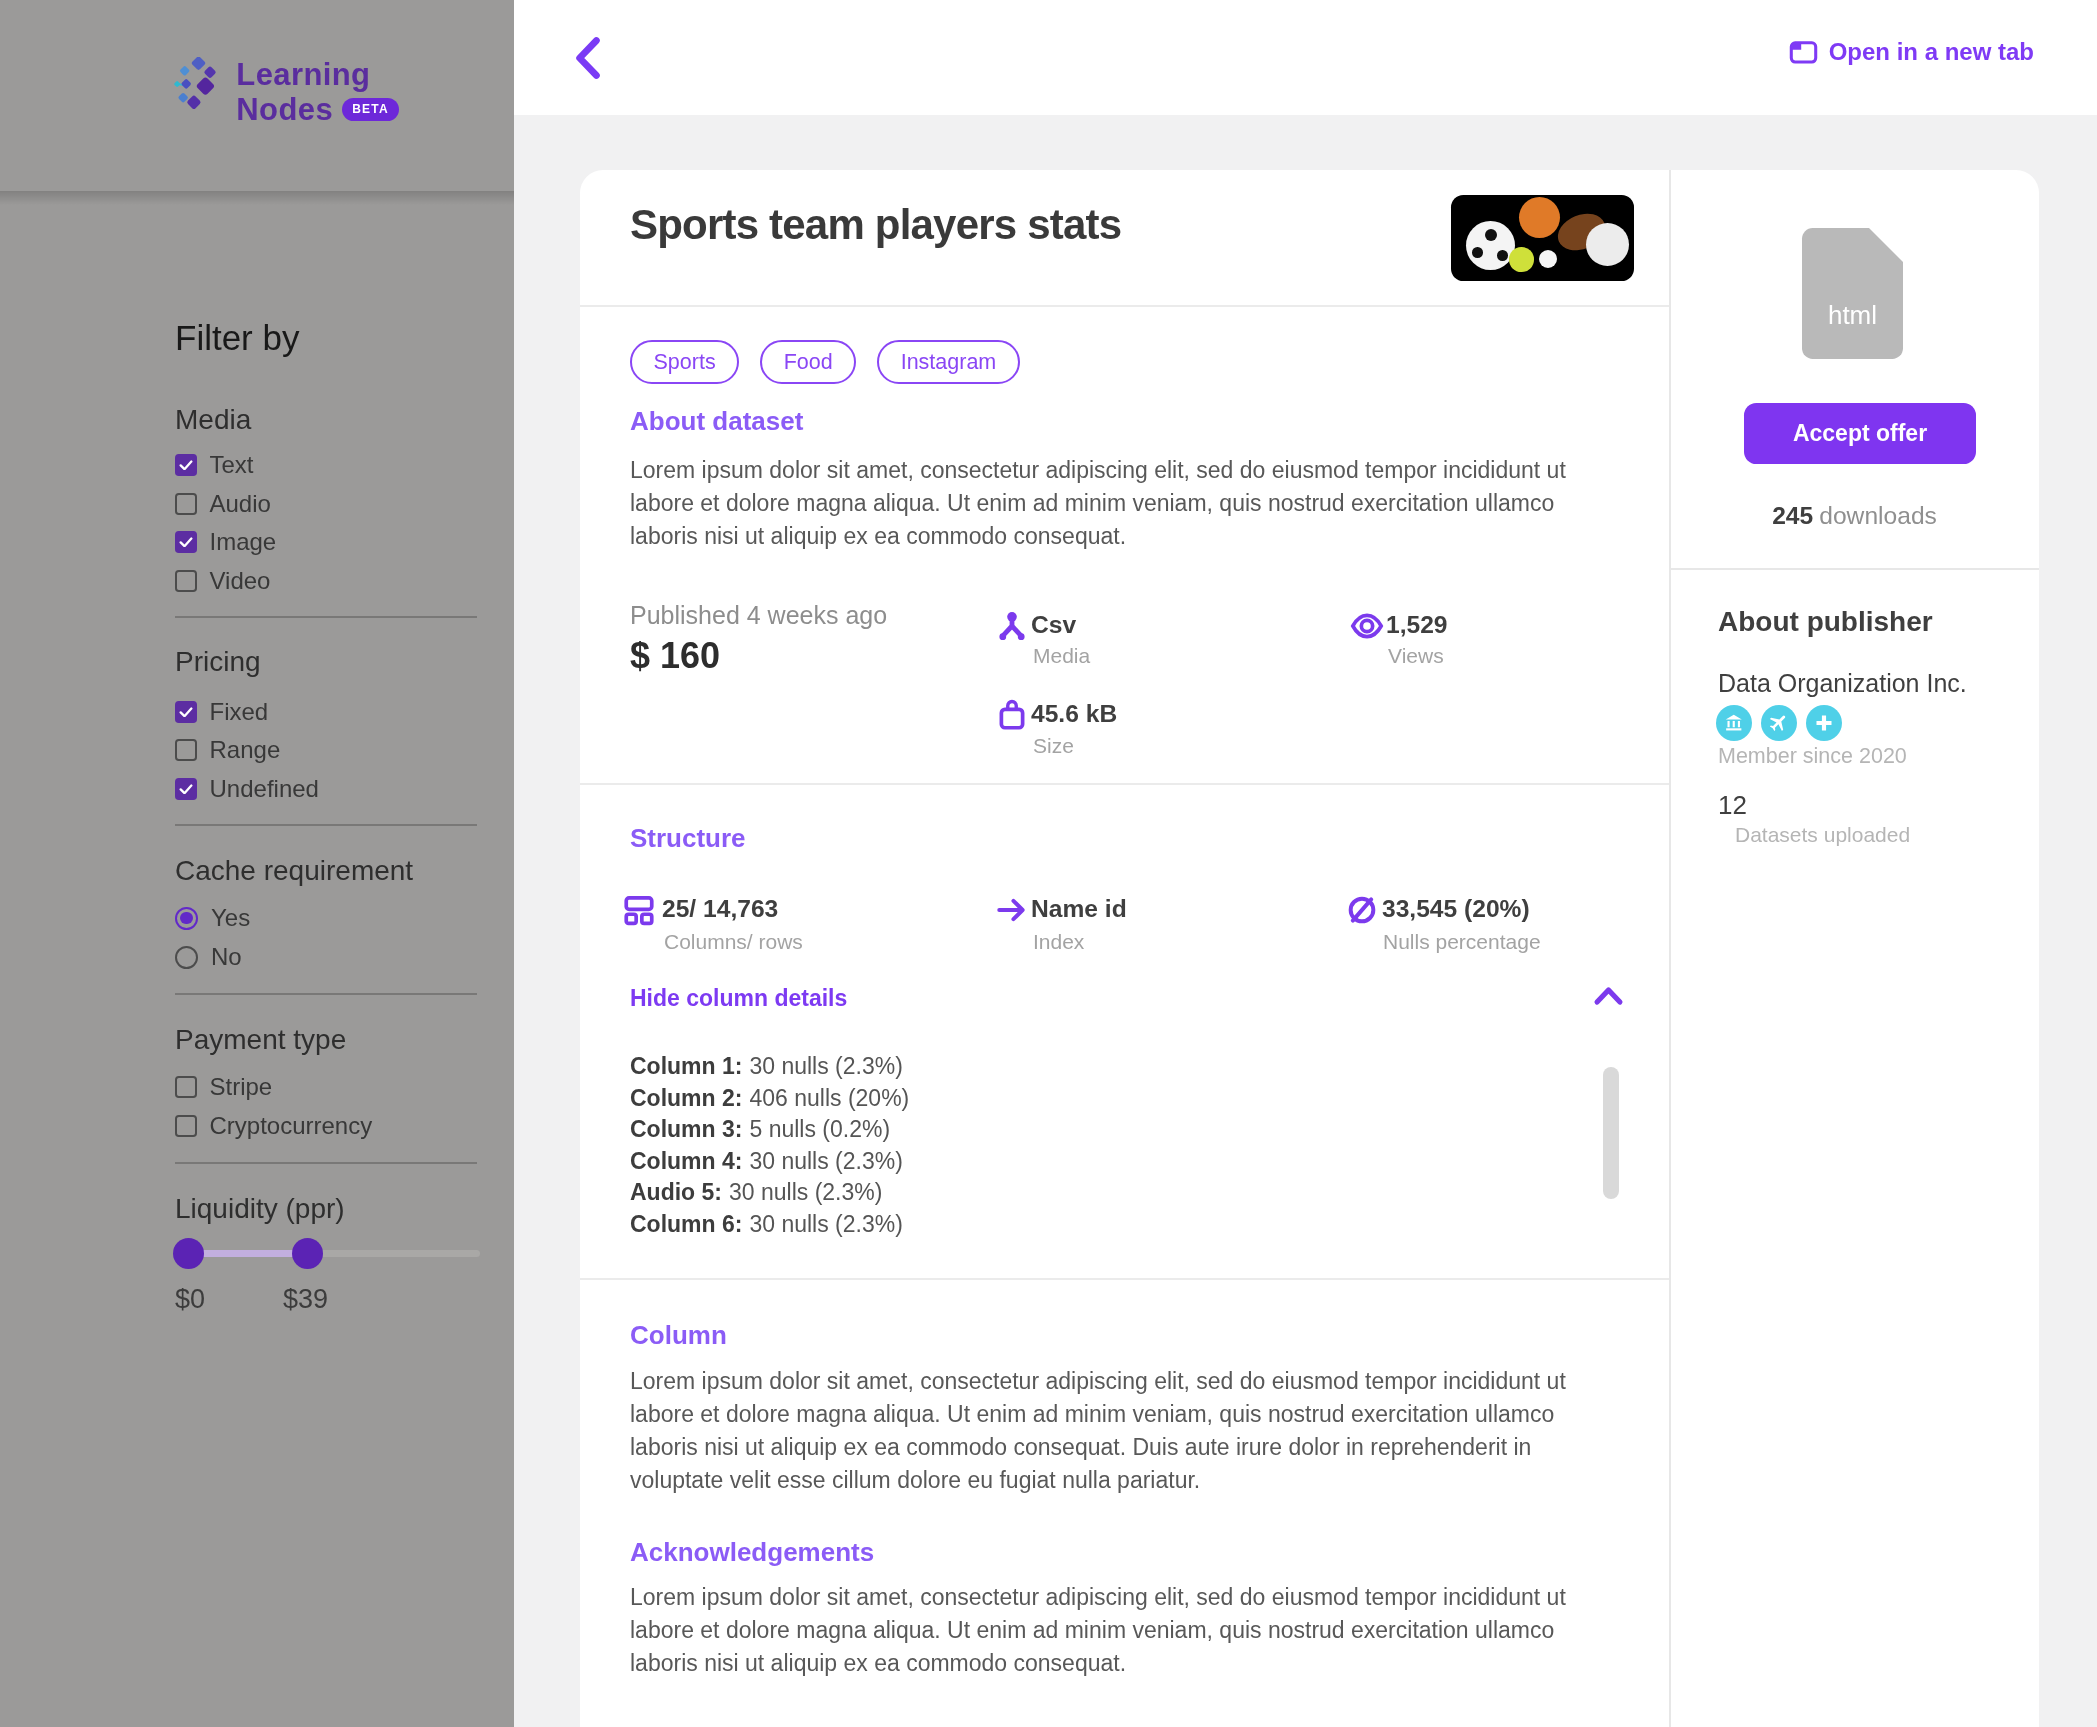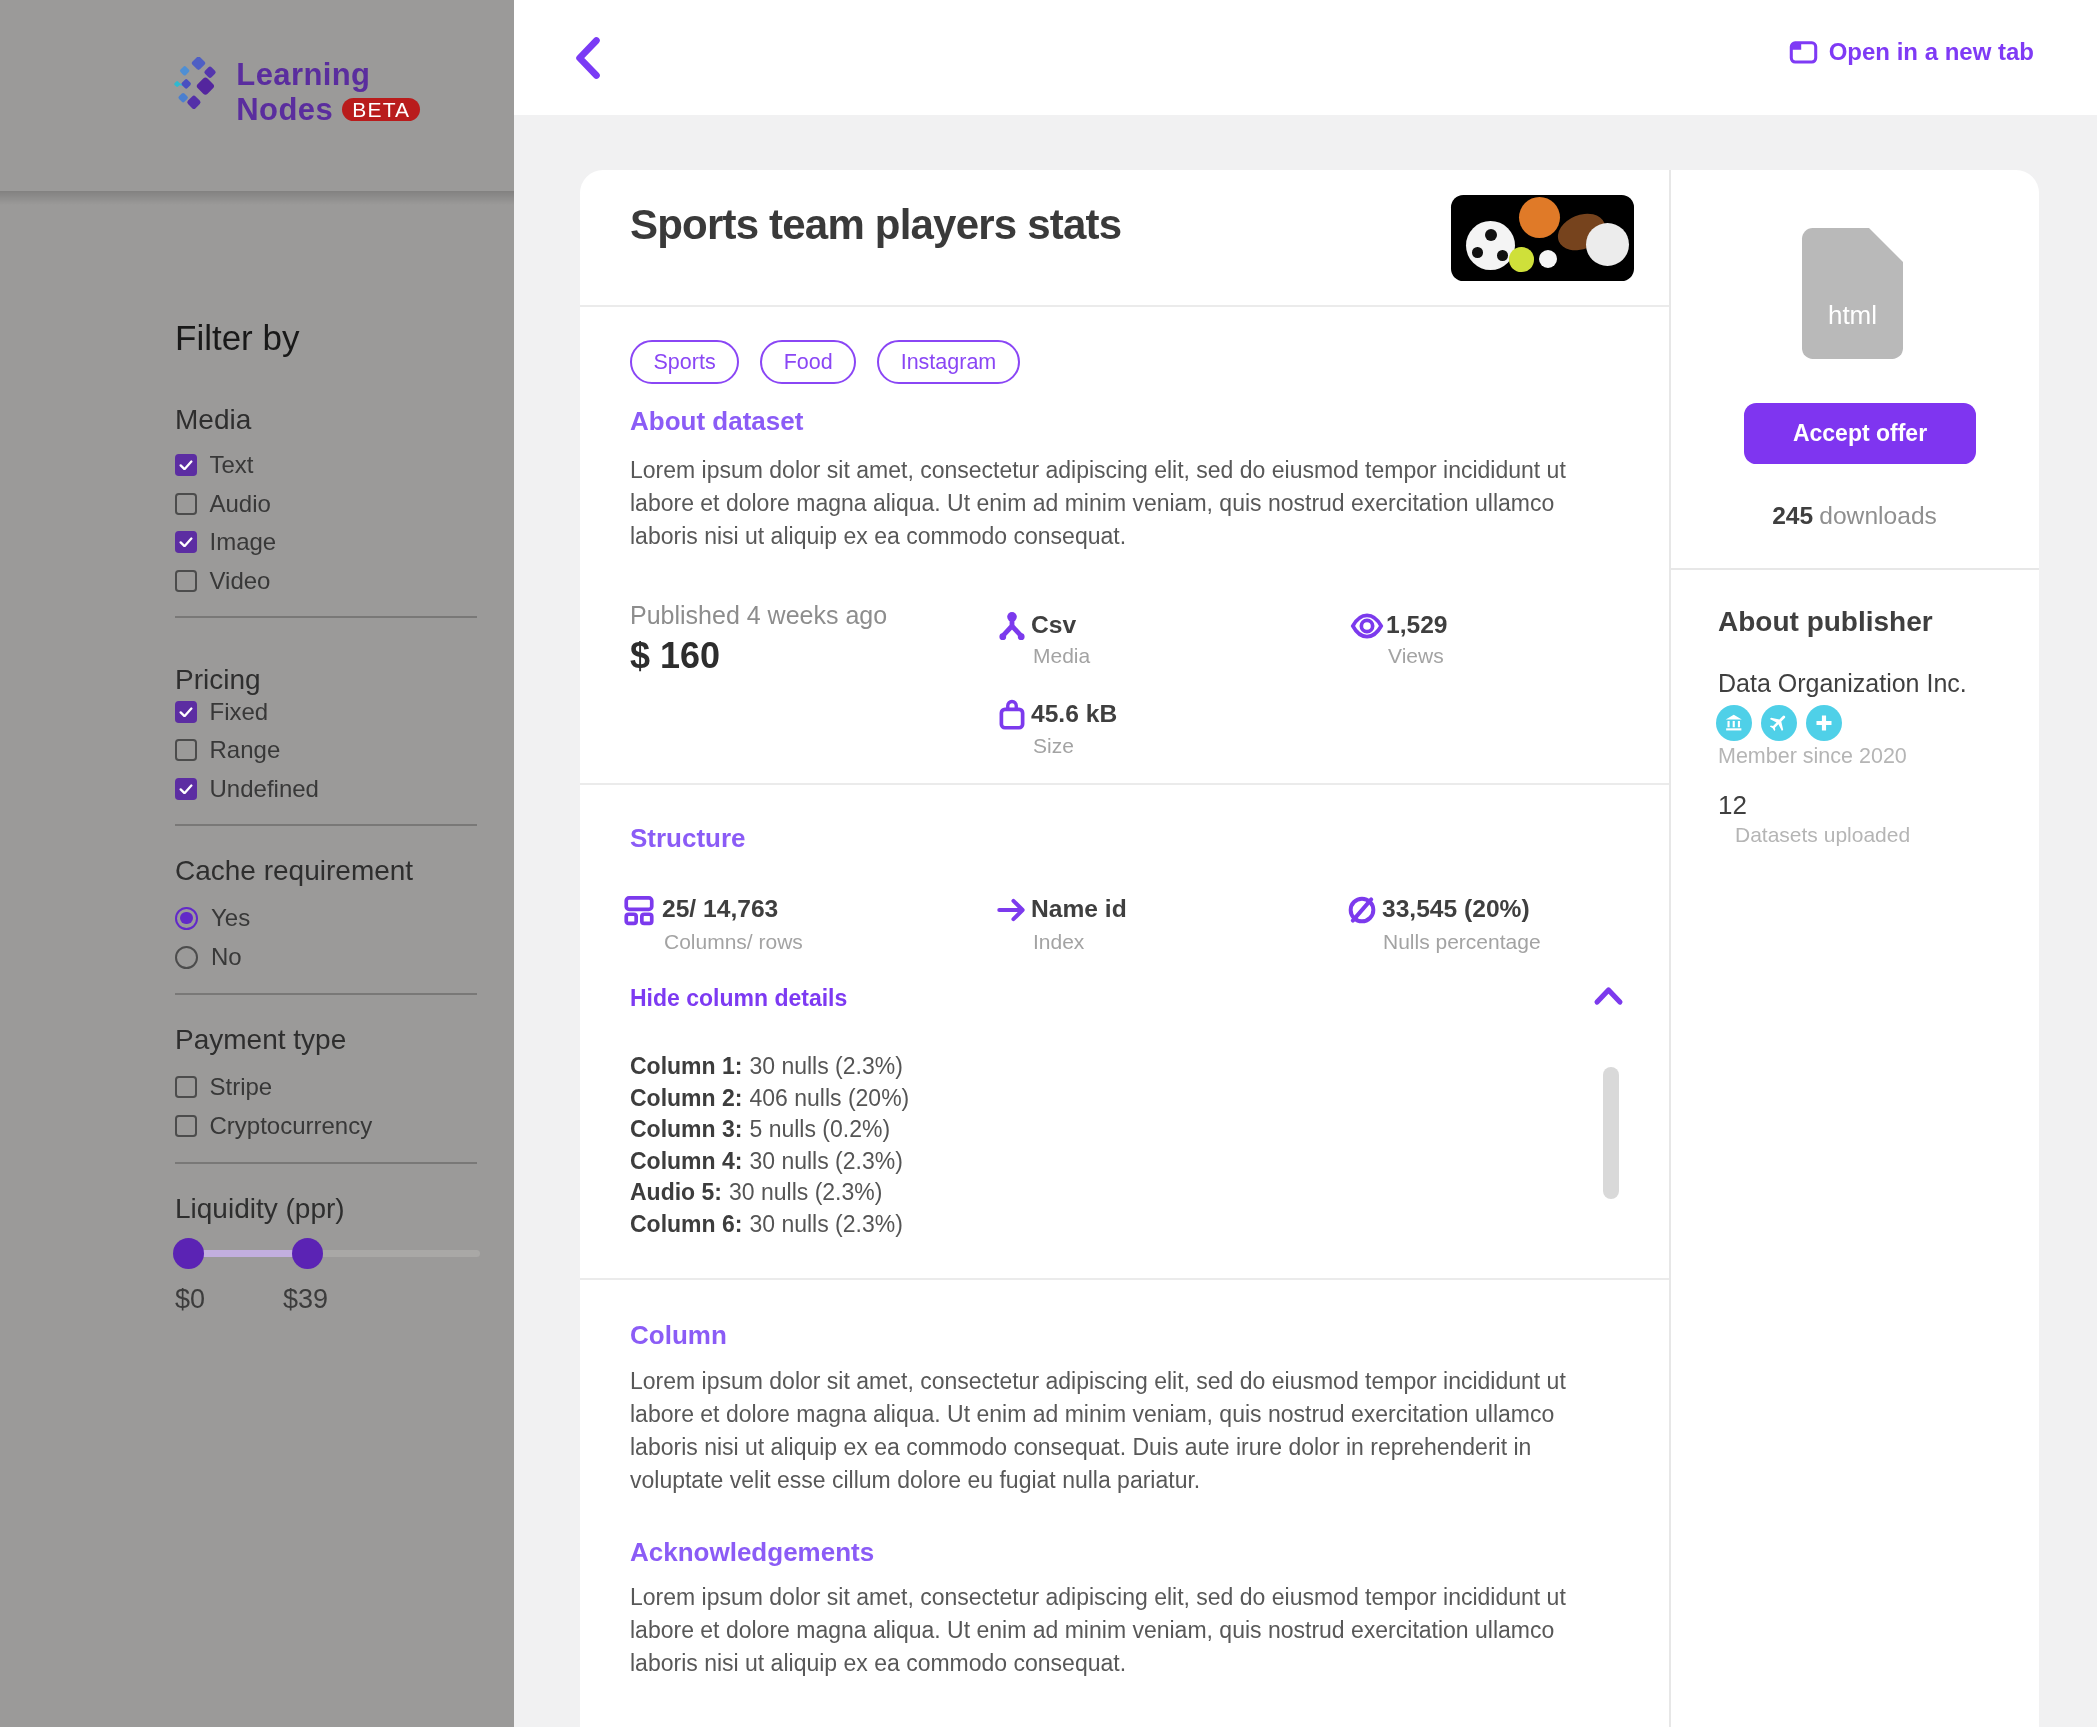--- a/index.html
+++ b/index.html
@@ -15,21 +15,21 @@
   .back-btn { position:absolute; left:55px; top:34px; width:38px; height:48px; cursor:pointer; }
   .open-link { position:absolute; right:63px; top:38px; display:flex; align-items:center; gap:10.7px;
                color:#7f3af5; font-weight:bold; font-size:24px; cursor:pointer; }
   
   .sidebar { position:absolute; left:0; top:0; width:514px; height:1727px; background:#9b9a99; }
   .sb-shadow { position:absolute; left:0; top:191px; width:100%; height:14px;
                background:linear-gradient(rgba(0,0,0,.16), rgba(0,0,0,0)); }
   .logo { position:absolute; left:173px; top:57px; display:flex; align-items:flex-start; gap:12.3px; }
   .logo-text { font-size:31px; font-weight:bold; color:#5a2d9e; line-height:35px; letter-spacing:0.4px; }
   .logo-row { display:flex; align-items:center; gap:9.2px; }
-  .beta-pill { background:#b91c1c; color:#fff; font-size:21px; font-weight:normal;
+  .beta-pill { background:#6d28d9; color:#fff; font-size:12px; font-weight:bold;
                padding:3.1px 10px; border-radius:12.3px; letter-spacing:1.2px; line-height:17px; }
   .filter-title { position:absolute; left:175px; top:318px; font-size:35px; font-weight:normal; color:#191919; }
   .group-label { position:absolute; left:175px; font-size:28px; color:#2e2e2e; }
   .sb-div { position:absolute; left:175px; width:302px; height:1.5px; background:rgba(0,0,0,.22); }
   .opt-row { position:absolute; left:175px; display:flex; align-items:center; gap:13px; cursor:pointer; }
   .opt-label { font-size:24px; color:#383838; }
   .cb { width:21.5px; height:21.5px; border:2.3px solid #4c4c4c; border-radius:3.8px; background:transparent;
         display:flex; align-items:center; justify-content:center; }
   .cb.checked { background:#5c2da2; border-color:#5c2da2; }
   .radio { width:23px; height:23px; border:2.3px solid #4c4c4c; border-radius:50%;
@@ -156,21 +156,21 @@
         </svg>
       </span>
     <span class="opt-label">Image</span>
   </label>
   <label class="opt-row" style="top:567px">
     <span class="cb"></span>
     <span class="opt-label">Video</span>
   </label>
   <div class="sb-div" style="top:616px"></div>
 
-  <div class="group-label" style="top:664px">Pricing</div>
+  <div class="group-label" style="top:646px">Pricing</div>
   <label class="opt-row" style="top:698px">
     <span class="cb checked">
         <svg width="14" height="10.7" viewBox="0 0 18 14">
           <polyline points="2,7 7,12 16,2" fill="none" stroke="#fff" stroke-width="3" stroke-linecap="round" stroke-linejoin="round"></polyline>
         </svg>
       </span>
     <span class="opt-label">Fixed</span>
   </label>
   <label class="opt-row" style="top:736px">
     <span class="cb"></span>

